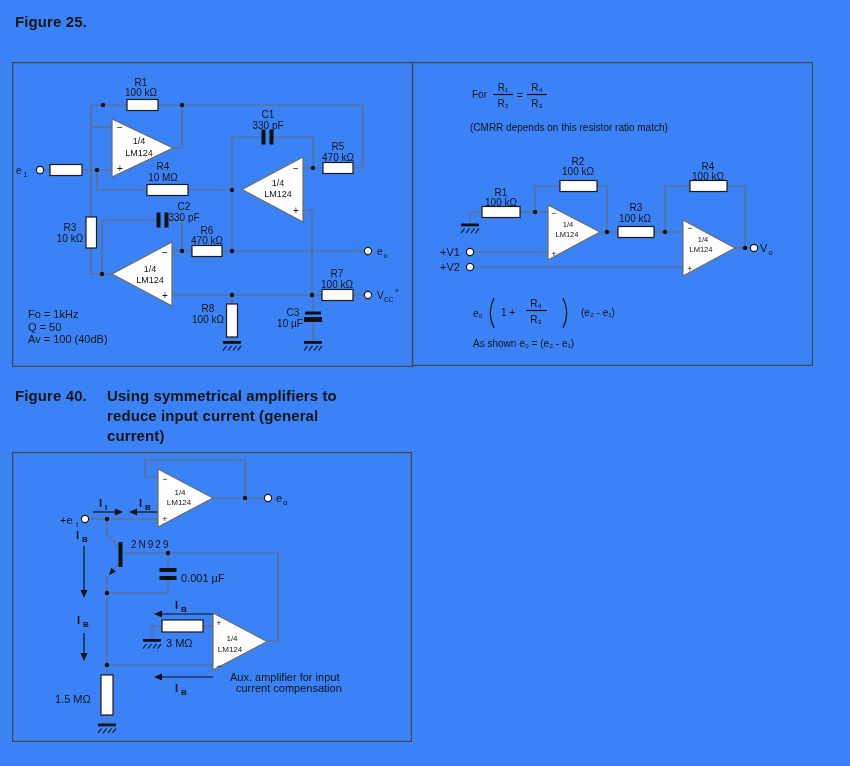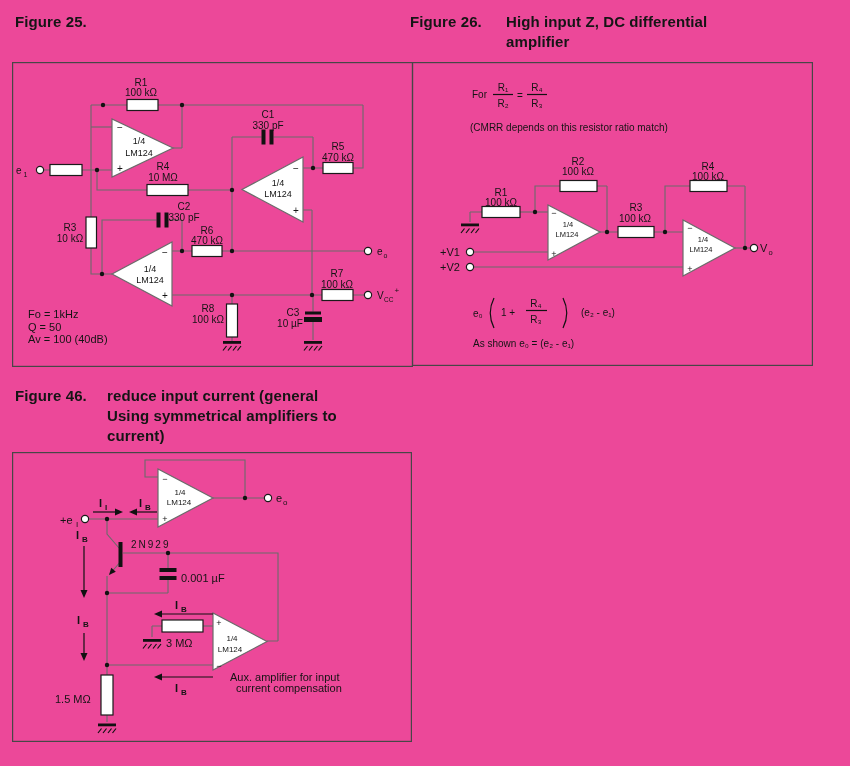--- a/index.html
+++ b/index.html
@@ -1,16 +1,16 @@
 <!DOCTYPE html>
 <html><head>
 <meta charset="utf-8">
 <style>
   html,body{margin:0;padding:0;background:#fff;}
-  .page{position:relative;width:850px;height:766px;background:#ec4899;overflow:hidden;
+  .page{position:relative;width:850px;height:766px;background:#3b82f6;overflow:hidden;
         font-family:"Liberation Sans",sans-serif;}
   .ft{position:absolute;display:grid;font-weight:bold;font-size:15px;line-height:20px;
       color:#151515;letter-spacing:.1px;}
   .ft .no{white-space:nowrap;}
   svg{position:absolute;}
   svg text{font-family:"Liberation Sans",sans-serif;fill:#141414;}
   .w{stroke:#6b6b6b;stroke-width:1.1;fill:none;}
   .tri{stroke:#6b6b6b;stroke-width:1.2;fill:#ffffff;}
   .cmp{stroke:#1a1a1a;stroke-width:1.2;fill:#ffffff;}
   .blk{fill:#111111;stroke:none;}
@@ -23,33 +23,26 @@
 </style>
 </head>
 <body>
 
 <div class="page">
 
   <div class="ft" style="left:15px;top:12px;grid-template-columns:92px 1fr;width:380px">
     <span class="no">Figure 25.</span>
   </div>
 
-  <div class="ft" style="left:410px;top:12px;grid-template-columns:96px 1fr;width:420px">
-    <span class="no">Figure 26.</span>
+
+  <div class="ft" style="left:15px;top:386px;grid-template-columns:92px 1fr;width:400px">
+    <span class="no">Figure 40.</span>
     <span>
-      <span style="display:block">High input Z, DC differential</span>
-      <span style="display:block">amplifier</span>
-    </span>
-  </div>
-
-  <div class="ft" style="left:15px;top:386px;grid-template-columns:92px 1fr;width:400px">
-    <span class="no">Figure 46.</span>
-    <span>
+      <span style="display:block">Using symmetrical amplifiers to</span>
       <span style="display:block">reduce input current (general</span>
-      <span style="display:block">Using symmetrical amplifiers to</span>
       <span style="display:block">current)</span>
     </span>
   </div>
 
   <svg style="left:12px;top:62px" width="401" height="305" viewBox="12 62 401 305">
     <rect class="bord" x="12.6" y="62.6" width="399.8" height="303.8"></rect>
     <g class="w">
       <path d="M43.5,170 H50 M82,170 H112"></path>
       <path d="M97,170 V190 H147 M188,190 H232"></path>
       <path d="M91,105 H127 M158,105 H363"></path>

